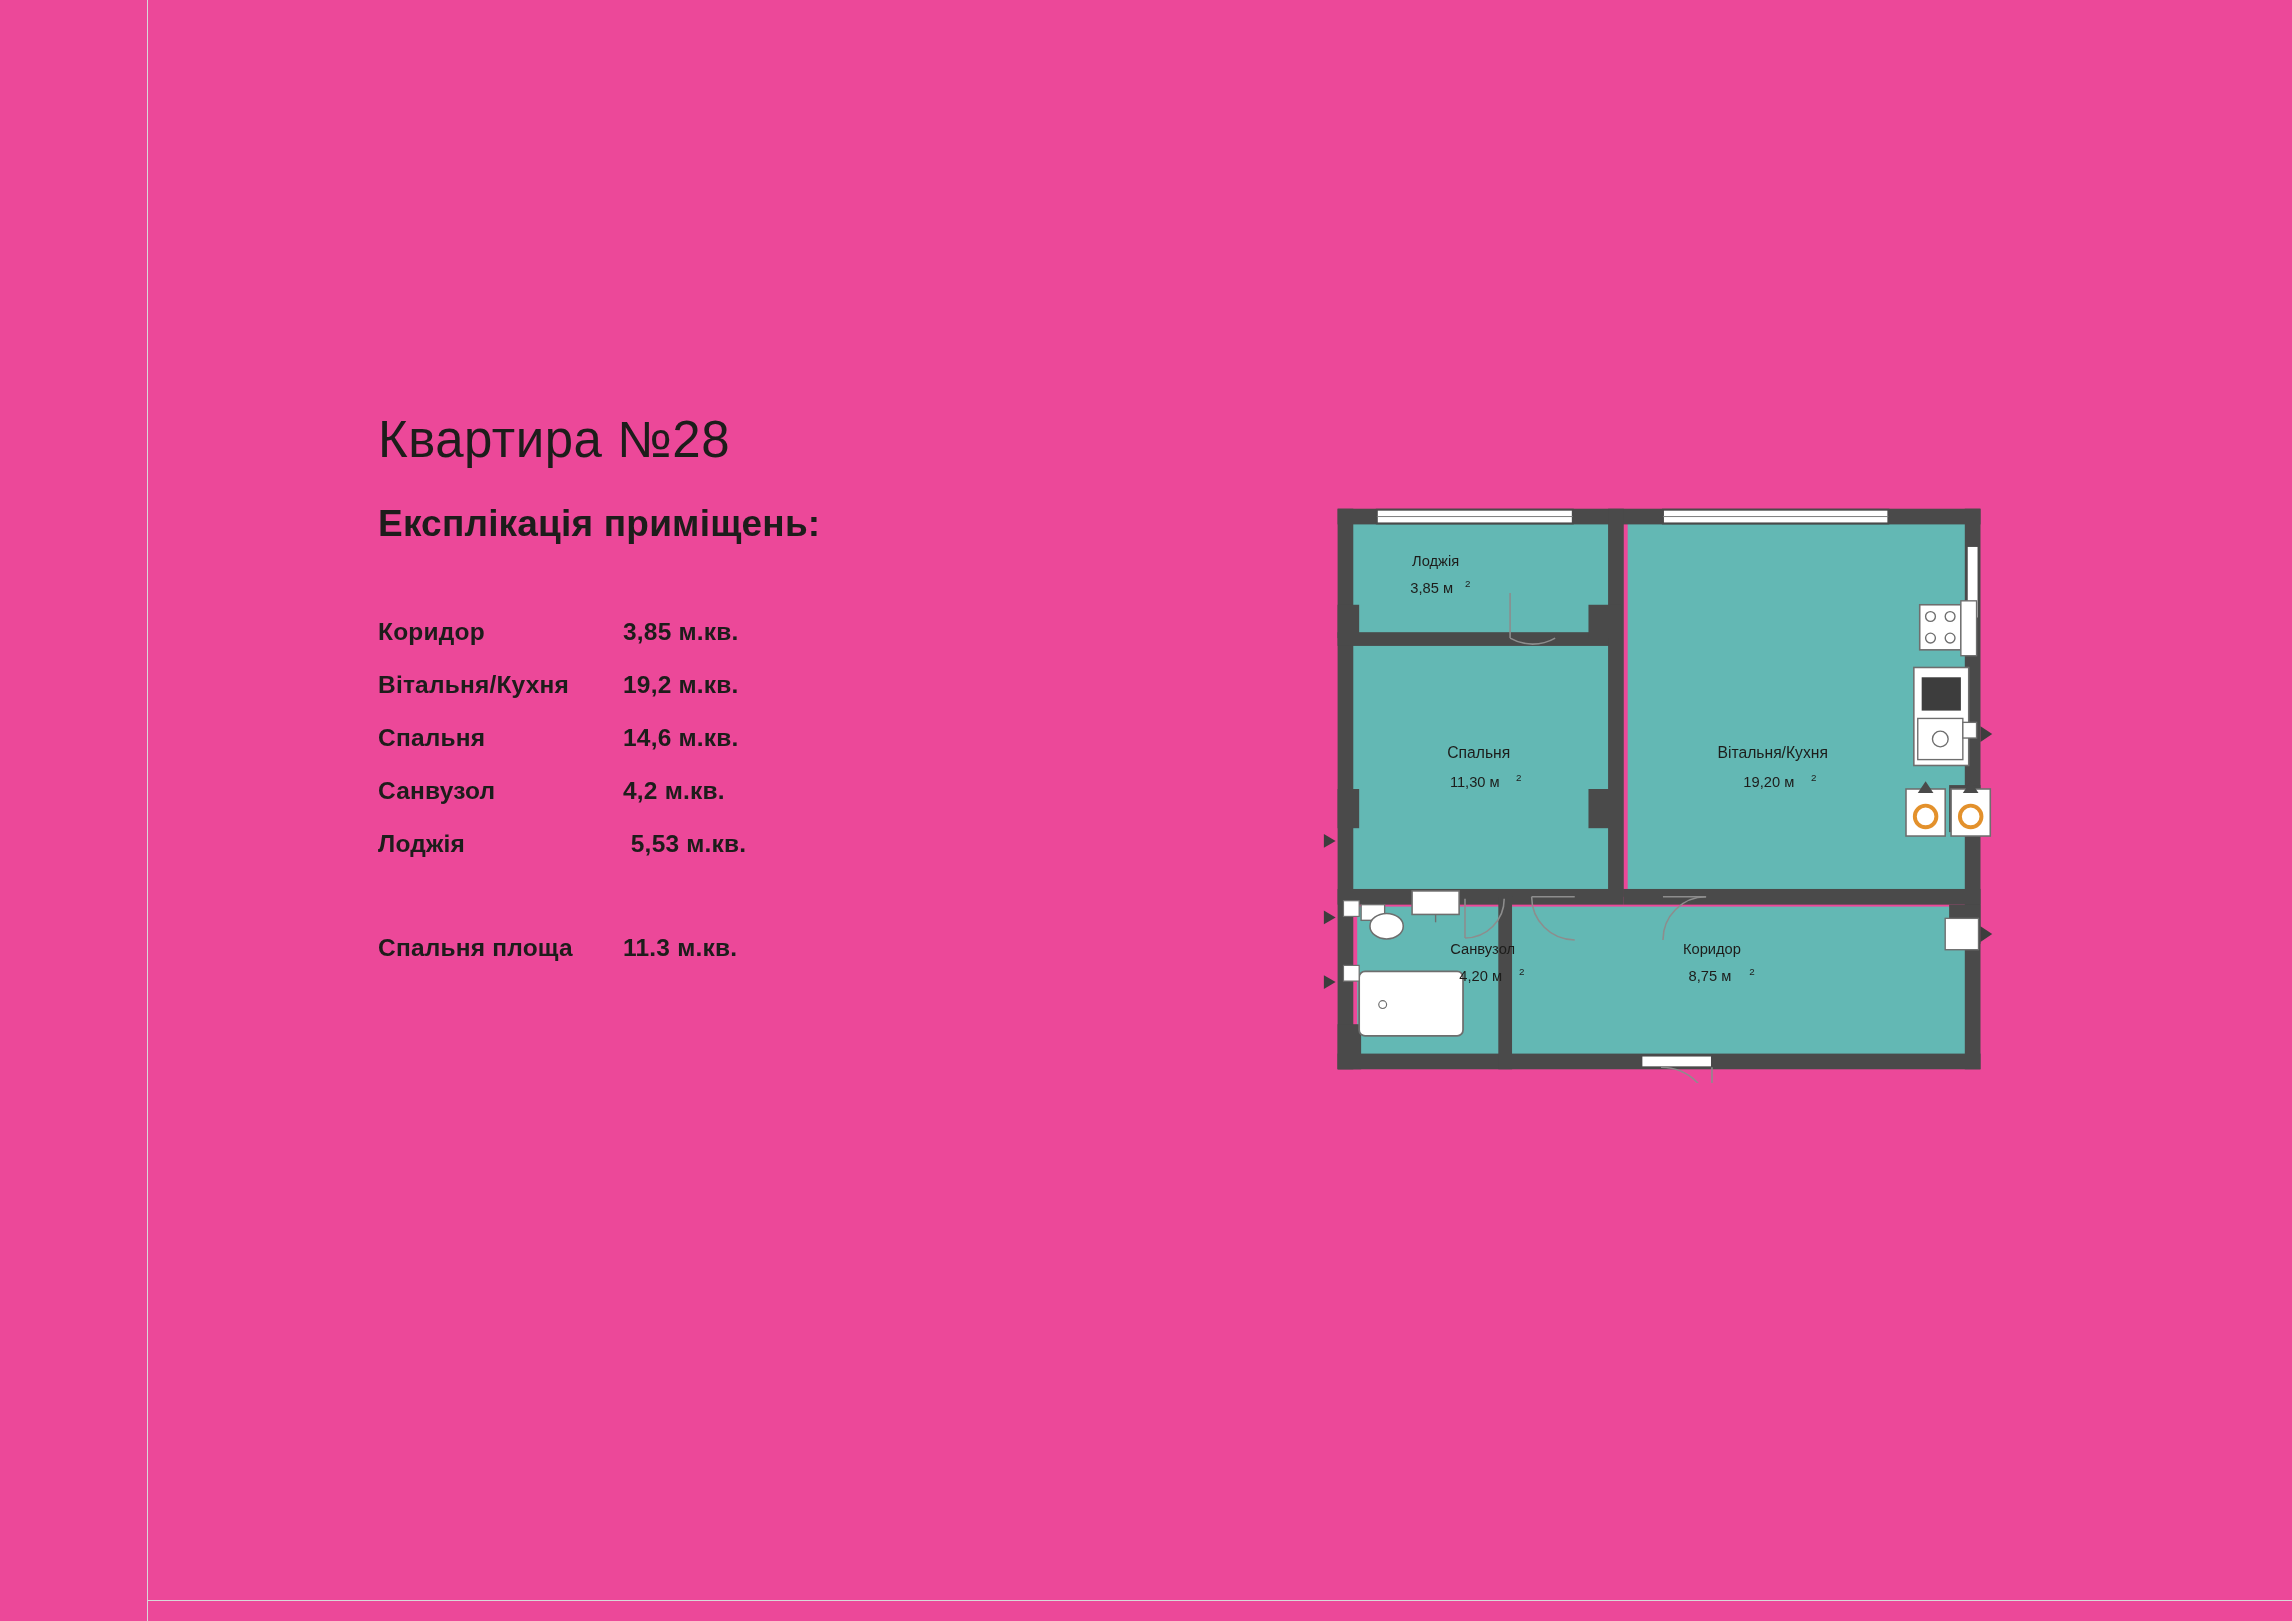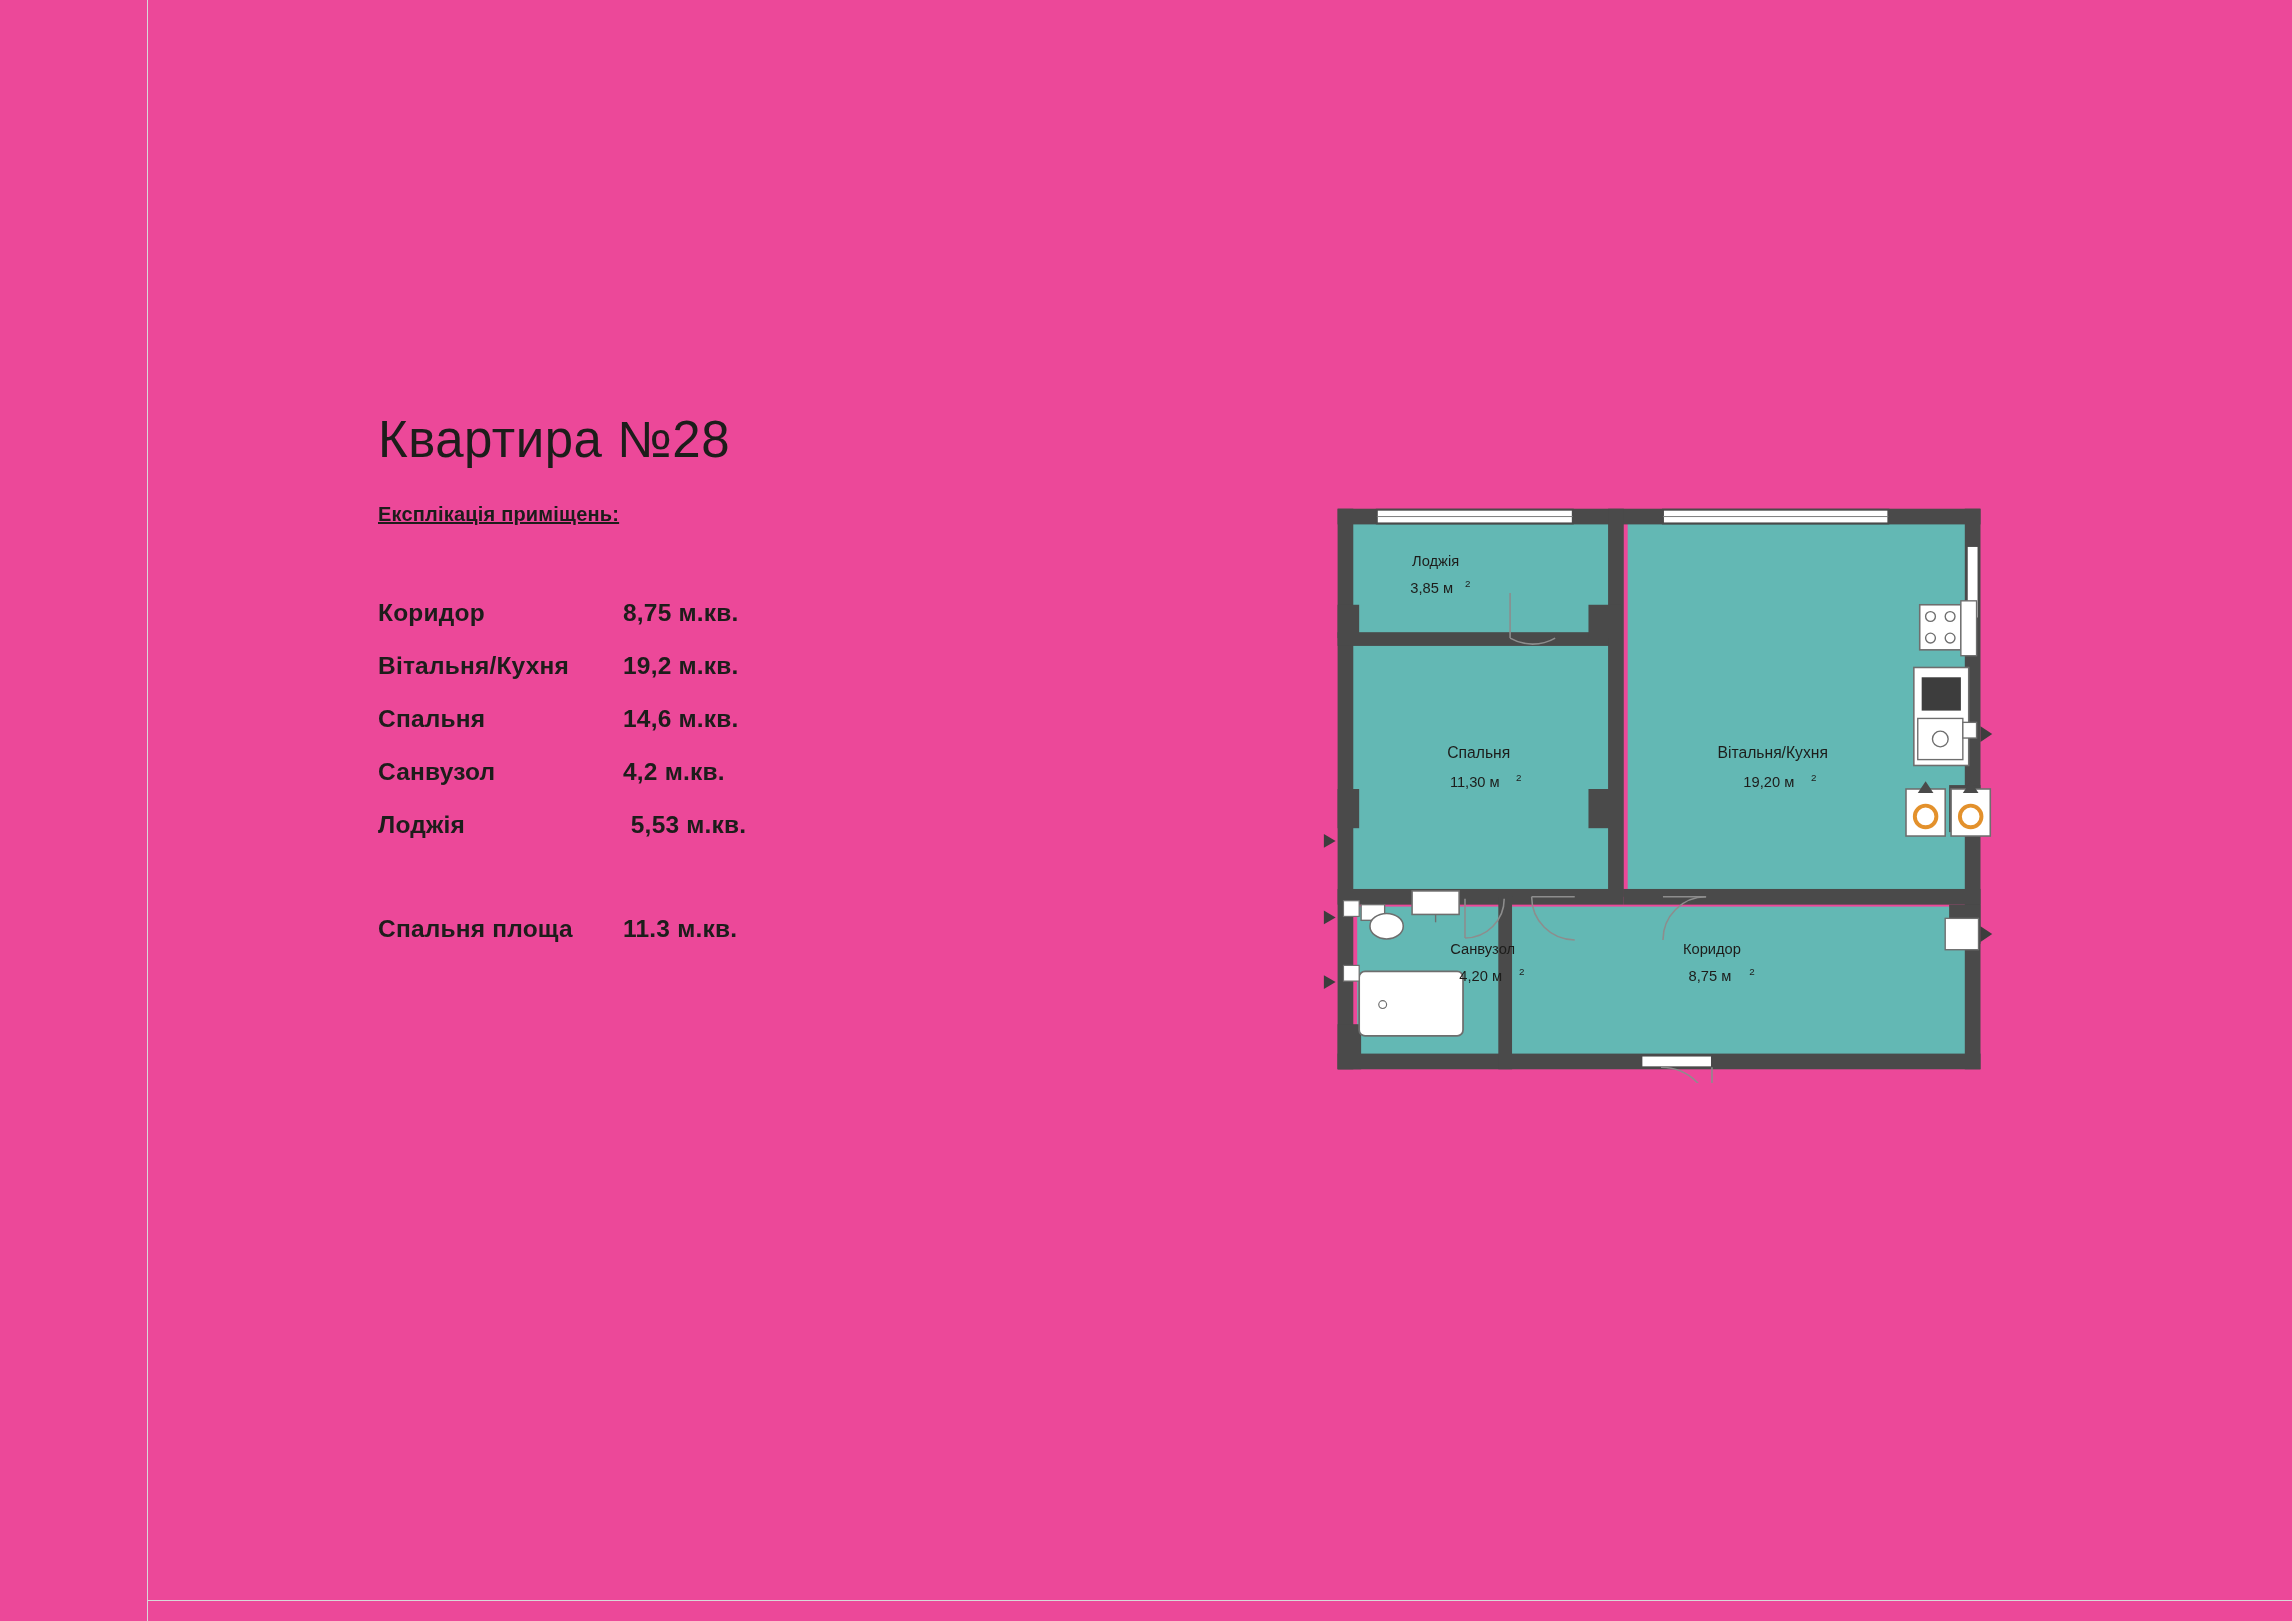--- a/index.html
+++ b/index.html
@@ -45,26 +45,25 @@
   .title {
     font-size: 51px;
     font-weight: 400;
     color: #1d1d1b;
     letter-spacing: 0.5px;
     margin: 0 0 35px 0;
     line-height: 1.1;
     font-family: "Liberation Sans", sans-serif;
   }
   .subtitle {
-    font-size: 20px;
+    font-size: 37px;
     font-weight: bold;
     color: #1d1d1b;
     margin: 0 0 73px 0;
     letter-spacing: 0.2px;
-    text-decoration: underline;
   }
   .rows { margin: 0; padding: 0; }
   .row {
     display: flex;
     align-items: baseline;
     height: 53px;
     font-size: 24.5px;
     font-weight: bold;
     color: #1d1d1b;
     letter-spacing: 0.2px;
@@ -96,21 +95,21 @@
   <div class="frame-left"></div>
   <div class="frame-bottom"></div>
 
   <div class="info">
     <h1 class="title">Квартира №28</h1>
     <div class="subtitle">Експлікація приміщень:</div>
 
     <div class="rows">
       <div class="row">
         <span class="name">Коридор</span>
-        <span class="val">8,75 м.кв.</span>
+        <span class="val">3,85 м.кв.</span>
       </div>
       <div class="row">
         <span class="name">Вітальня/Кухня</span>
         <span class="val">19,2 м.кв.</span>
       </div>
       <div class="row">
         <span class="name">Спальня</span>
         <span class="val">14,6 м.кв.</span>
       </div>
       <div class="row">

